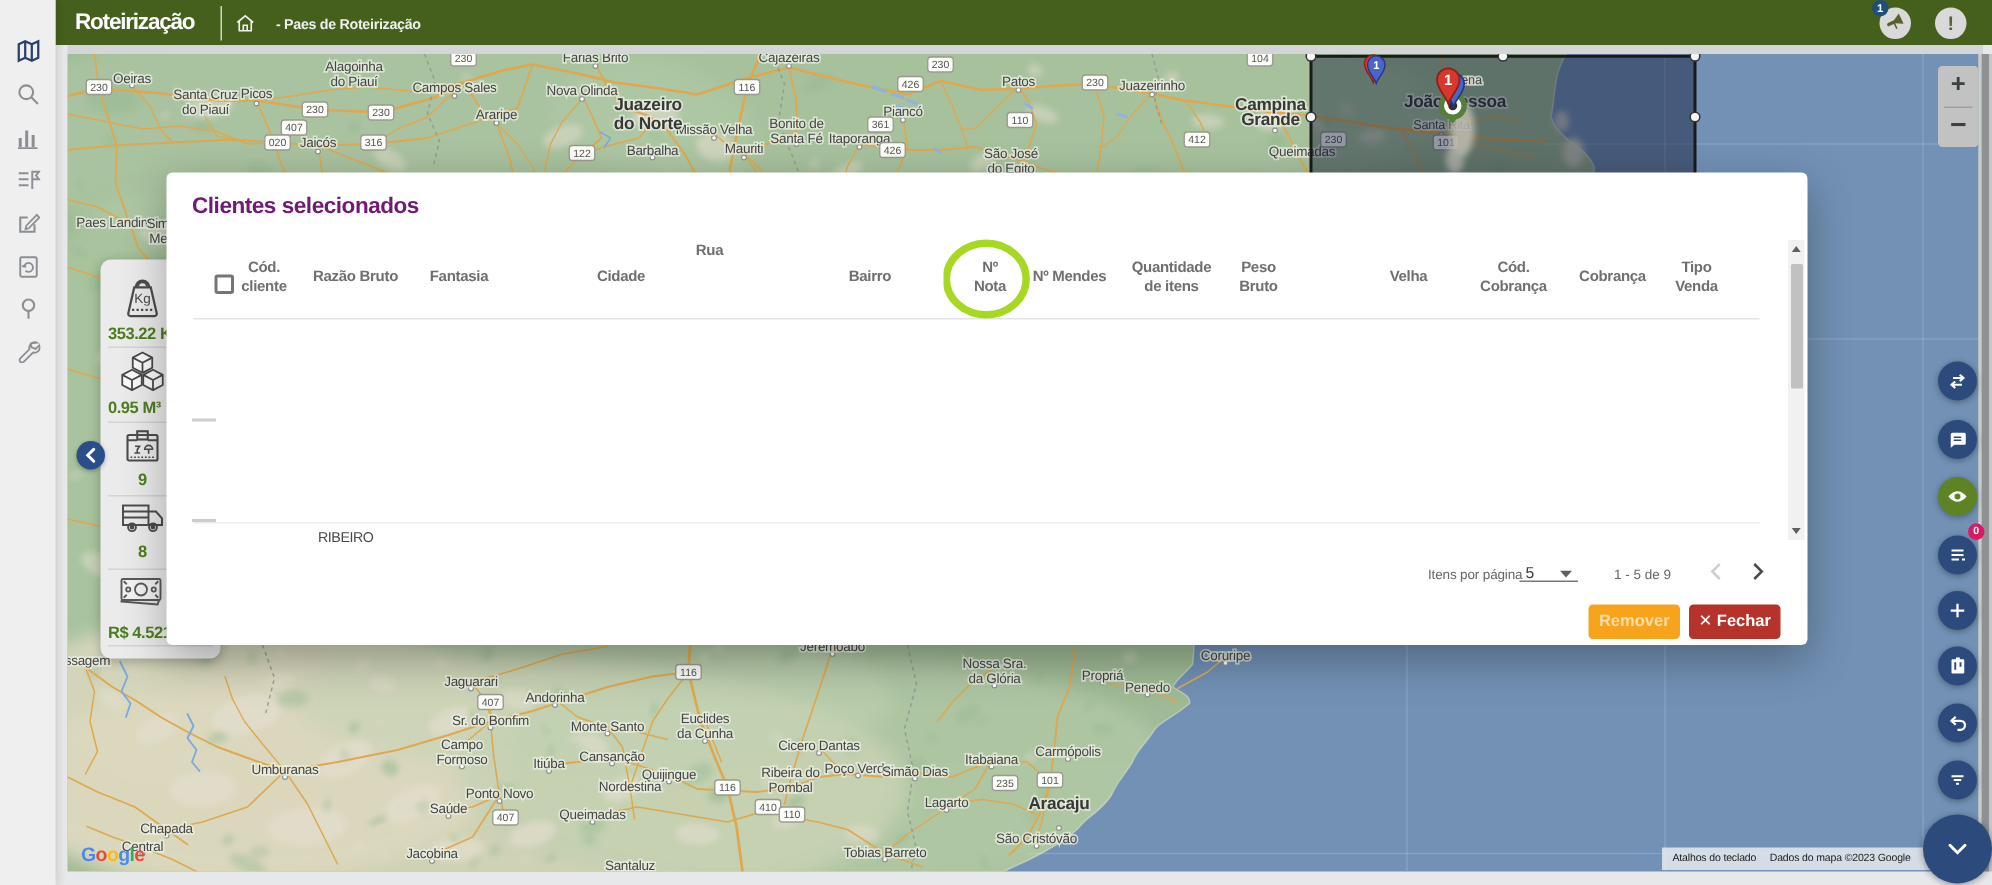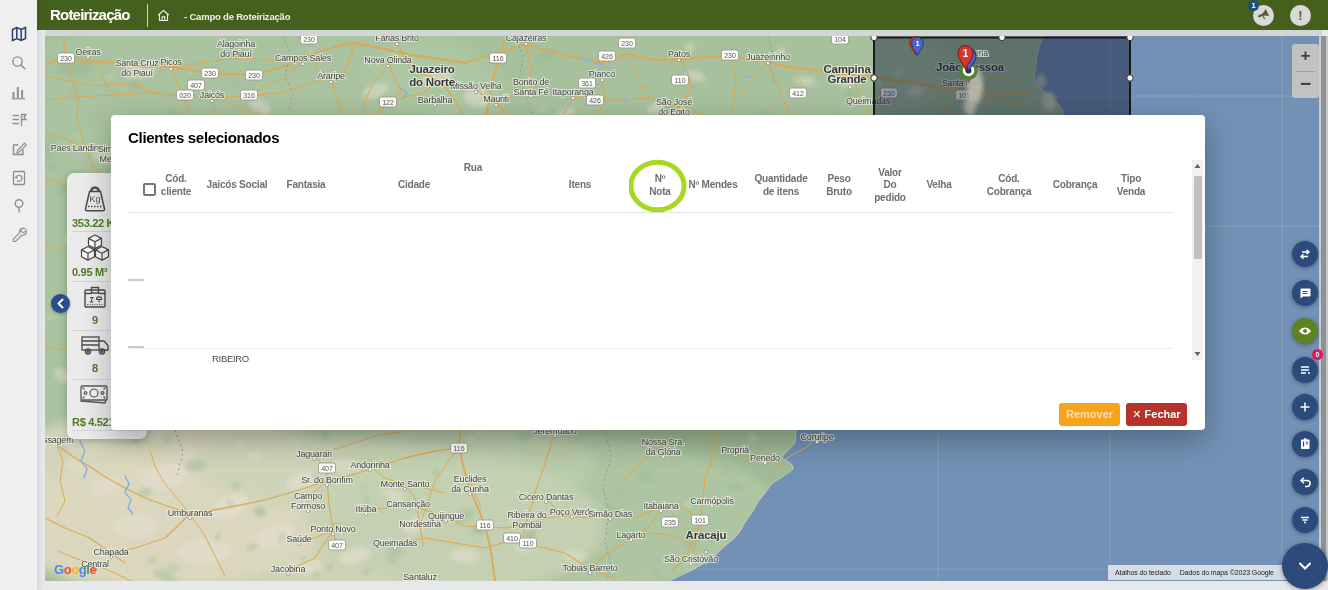--- a/index.html
+++ b/index.html
@@ -22,21 +22,21 @@
 #statpanel{position:absolute;left:67px;top:173px;width:80px;height:266px;background:#ebebeb;
   border-radius:7px;box-shadow:0 2px 8px rgba(0,0,0,0.25);z-index:8}
 .statsep{position:absolute;left:5px;width:70px;height:1px;background:#d4d4d4}
 .stattxt{position:absolute;left:0;width:56px;text-align:center;color:#4e7d20;font-weight:bold;
   font-size:11px;letter-spacing:-0.3px;white-space:nowrap}
 .stattxt.wide{text-align:left;padding-left:5px}
 #collbtn{position:absolute;left:51px;top:294px;width:19px;height:19px;border-radius:50%;
   background:#2b4d8c;z-index:9;box-shadow:0 1px 3px rgba(0,0,0,0.3)}
 #modal{position:absolute;left:111px;top:115px;width:1094px;height:315px;background:#fff;
   border-radius:4px;box-shadow:0 10px 30px rgba(0,0,0,0.30);z-index:10}
-#mtitle{position:absolute;left:17px;top:14px;font-size:15px;font-weight:bold;color:#000000;letter-spacing:-0.3px}
+#mtitle{position:absolute;left:17px;top:14px;font-size:15px;font-weight:bold;color:#701a75;letter-spacing:-0.3px}
 .hcell{position:absolute;color:#6f6f6f;font-size:10px;font-weight:bold;text-align:center;
   line-height:12.5px;letter-spacing:-0.2px}
 #chk{position:absolute;left:32px;top:68px;width:13px;height:13px;border:2px solid #757575;border-radius:2px}
 #hline{position:absolute;left:18px;top:97px;width:1044px;height:1px;background:#e3e3e3}
 #rline{position:absolute;left:18px;top:233px;width:1044px;height:1px;background:#ececec}
 .stub{position:absolute;width:16px;height:2px;background:#cccccc}
 #ribeiro{position:absolute;left:101px;top:238px;width:120px;height:10px;overflow:hidden;
   font-size:9.5px;font-weight:normal;color:#4a4a4a;letter-spacing:-0.3px}
 #pagerow{position:absolute;left:0;top:256px;width:1094px;height:30px;color:#666}
 #remover{position:absolute;left:948px;top:288px;width:61px;height:23px;background:#f7a41c;
@@ -692,21 +692,21 @@
 <div class="abs" style="left:45px;top:30px;width:1277px;height:6px;background:#d3d5d6;z-index:4"></div>
 <div class="abs" style="left:1319px;top:36px;width:2px;height:545px;background:#cbcdcd;z-index:4"></div>
 <div class="abs" style="left:1321px;top:36px;width:5px;height:545px;background:#8f9294;z-index:4"></div>
 <div class="abs" style="left:1326px;top:36px;width:2px;height:545px;background:#c4c6c8;z-index:4"></div>
 <div id="topbar"></div>
 <div id="brand">Roteirização</div>
 <div id="sep"></div>
 <svg class="abs" style="left:157px;top:9px;z-index:3" width="13" height="13" viewBox="0 0 13 13">
 <path d="M1.2,6 L6.5,1.5 L11.8,6 M2.5,5.2 V11.5 H10.5 V5.2 M5.2,11.5 V7.8 H7.8 V11.5" fill="none" stroke="#eef0ea" stroke-width="1.1"></path>
   </svg>
-<div id="crumb">- Campo de Roteirização</div>
+<div id="crumb">- Paes de Roteirização</div>
 <div class="topcirc" style="left:1253px">
     <svg width="13" height="13" viewBox="0 0 24 24">
 <path d="M12 8l9-5v14l-9-5v7h-2v-7H4a2 2 0 01-2-2V10a2 2 0 012-2h8z" fill="#57612f" transform="rotate(-25 12 12)"></path>
     </svg>
   </div>
 <div class="topcirc" style="left:1290px">
     <span style="color:#57612f;font-weight:bold;font-size:13px">!</span>
   </div>
 <div id="tbadge">1</div>
 <div id="sidebar"></div>
@@ -815,48 +815,62 @@
 <div class="stattxt wide" style="top:243px">R$ 4.521,3</div>
 <div class="statsep" style="top:257px"></div>
 </div>
 <div id="collbtn"><svg width="19" height="19" viewBox="0 0 19 19">
 <path d="M11.5,5.5 L7.5,9.5 L11.5,13.5" fill="none" stroke="#fff" stroke-width="2" stroke-linecap="round"></path>
     </svg></div>
 <div id="modal">
 <div id="mtitle">Clientes selecionados</div>
 <div id="chk"></div>
 <div class="hcell" style="left:10.0px;top:58.0px;width:110px">Cód.<br>cliente</div>
-<div class="hcell" style="left:71.0px;top:64.2px;width:110px">Jaicós Social</div>
+<div class="hcell" style="left:71.0px;top:64.2px;width:110px">Razão Bruto</div>
 <div class="hcell" style="left:140px;top:64.2px;width:110px">Fantasia</div>
 <div class="hcell" style="left:248.0px;top:64.2px;width:110px">Cidade</div>
 <div class="hcell" style="left:307.0px;top:47px;width:110px">Rua</div>
-<div class="hcell" style="left:414.0px;top:64.2px;width:110px">Itens</div>
+<div class="hcell" style="left:414.0px;top:64.2px;width:110px">Bairro</div>
 <div class="hcell" style="left:494.0px;top:58.0px;width:110px">Nº<br>Nota</div>
 <div class="hcell" style="left:547.0px;top:64.2px;width:110px">Nº Mendes</div>
 <div class="hcell" style="left:615.0px;top:58.0px;width:110px">Quantidade<br>de itens</div>
 <div class="hcell" style="left:673.0px;top:58.0px;width:110px">Peso<br>Bruto</div>
-<div class="hcell" style="left:724.0px;top:51.8px;width:110px">Valor<br>Do<br>pedido</div>
 <div class="hcell" style="left:773.0px;top:64.2px;width:110px">Velha</div>
 <div class="hcell" style="left:843.0px;top:58.0px;width:110px">Cód.<br>Cobrança</div>
 <div class="hcell" style="left:909.0px;top:64.2px;width:110px">Cobrança</div>
 <div class="hcell" style="left:965.0px;top:58.0px;width:110px">Tipo<br>Venda</div>
 <div id="hline"></div>
 <div class="stub" style="left:17px;top:164px"></div>
 <div class="stub" style="left:17px;top:231px"></div>
 <div id="rline"></div>
 <div id="ribeiro">RIBEIRO</div>
 <div id="vscroll">
 <svg class="abs" style="left:2px;top:3px" width="7" height="6" viewBox="0 0 7 6">
         <path d="M0.5,5 L3.5,1 L6.5,5 Z" fill="#606060"></path>
       </svg>
 <div id="vthumb"></div>
 <svg class="abs" style="left:2px;top:191px" width="7" height="6" viewBox="0 0 7 6">
         <path d="M0.5,1 L3.5,5 L6.5,1 Z" fill="#606060"></path>
       </svg>
 </div>
+<div id="pagerow">
+<span class="abs" style="left:841px;top:7px;font-size:9px;color:#666;letter-spacing:-0.1px">Itens por página</span>
+<span class="abs" style="left:906px;top:5px;font-size:10.5px;color:#3c3c3c">5</span>
+<svg class="abs" style="left:928px;top:9px" width="10" height="6" viewBox="0 0 10 6">
+        <path d="M1,0.5 L5,5 L9,0.5 Z" fill="#5f5f5f"></path>
+      </svg>
+<div class="abs" style="left:902px;top:15.5px;width:39px;height:1px;background:#7a7a7a"></div>
+<span class="abs" style="left:965px;top:7px;font-size:9px;color:#666">1 - 5 de 9</span>
+<svg class="abs" style="left:1029px;top:4px" width="8" height="12" viewBox="0 0 8 12">
+        <path d="M6.5,1 L1.5,6 L6.5,11" fill="none" stroke="#cfcfcf" stroke-width="1.7"></path>
+      </svg>
+<svg class="abs" style="left:1057px;top:4px" width="8" height="12" viewBox="0 0 8 12">
+        <path d="M1.5,1 L6.5,6 L1.5,11" fill="none" stroke="#4a4a4a" stroke-width="1.7"></path>
+      </svg>
+</div>
 <div id="remover">Remover</div>
 <div id="fechar"><span style="font-weight:normal;margin-right:3px">✕</span>Fechar</div>
 </div>
 <svg id="annot" width="58" height="56" viewBox="0 0 58 56">
 <ellipse cx="28.5" cy="28" rx="26.6" ry="23.8" fill="none" stroke="#a6d824" stroke-width="5"></ellipse>
   </svg>
 <div class="fab" style="top:241px">
     <svg width="14" height="14" viewBox="0 0 14 14">
       <path d="M4,5 h6.5 M8.5,2.8 L11,5 L8.5,7.2 M10,9.5 h-6.5 M5.5,7.3 L3,9.5 L5.5,11.7" fill="none" stroke="#ffffff" stroke-width="1.4"></path>
     </svg>

